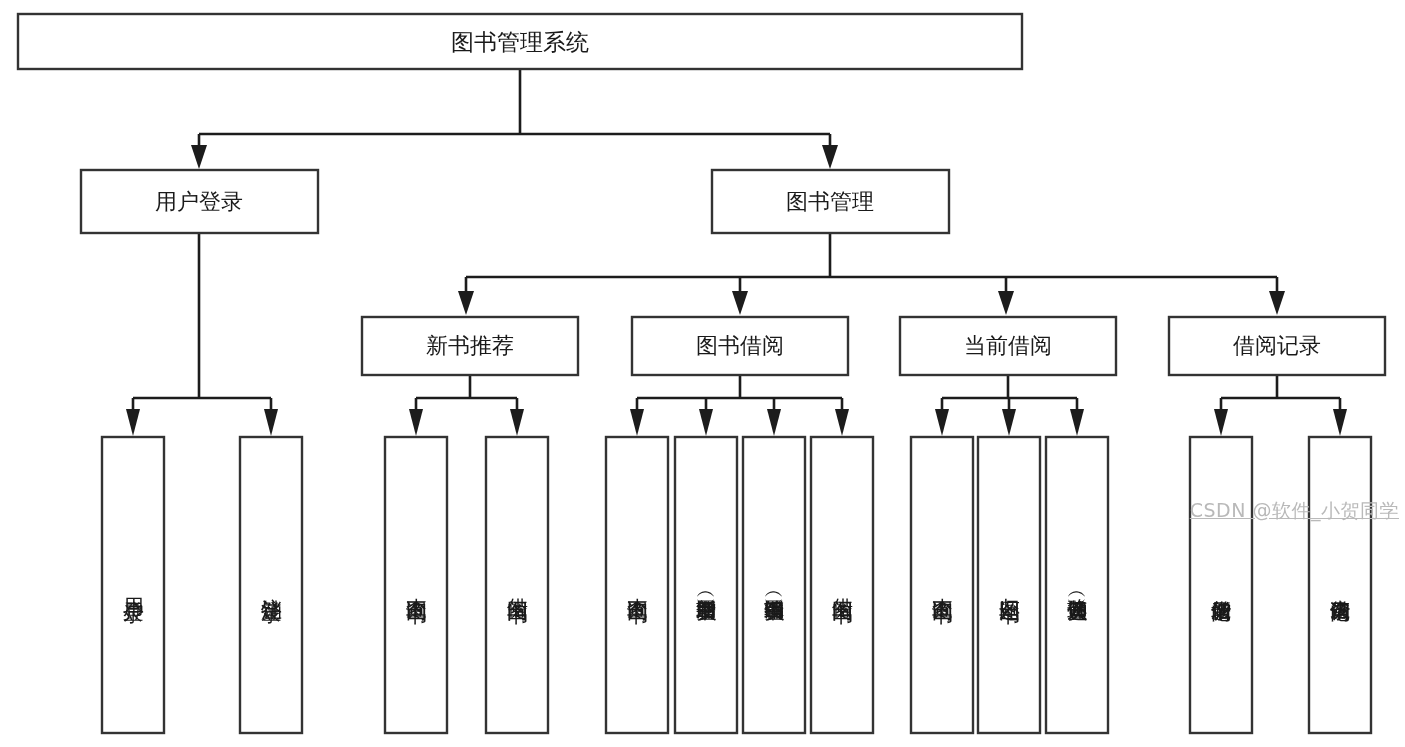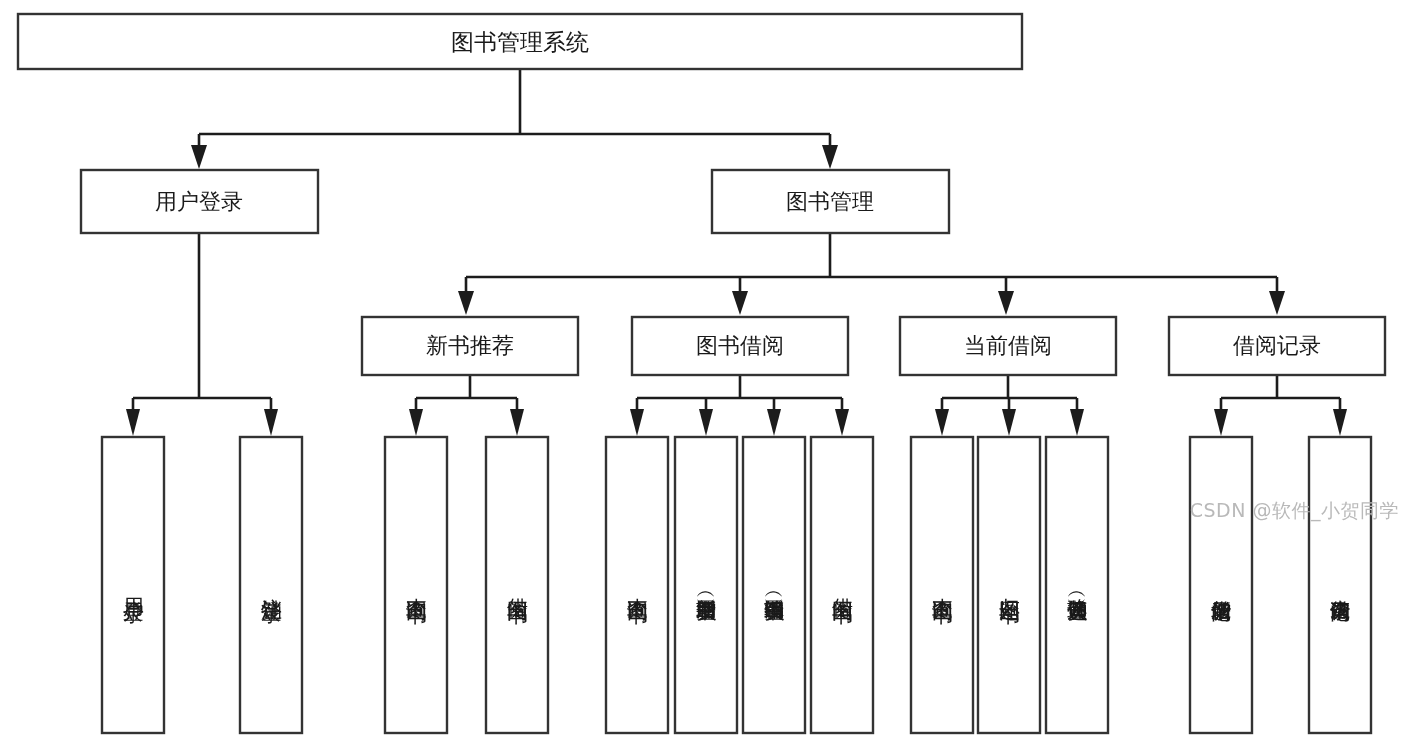--- a/index.html
+++ b/index.html
@@ -77,20 +77,21 @@
   }
   #watermark {
     position: absolute;
     right: 6px;
     bottom: 4px;
     font-family: "DejaVu Sans", "Liberation Sans", sans-serif;
     font-size: 19px;
     color: #b9b9b9;
     letter-spacing: 0.5px;
     white-space: nowrap;
+    text-decoration: underline;
   }
 </style>
 </head>
 <body>
 
 <div id="diagram-root">
 
   <svg id="chart-svg" viewBox="0 0 1405 747">
     <defs></defs>
 

